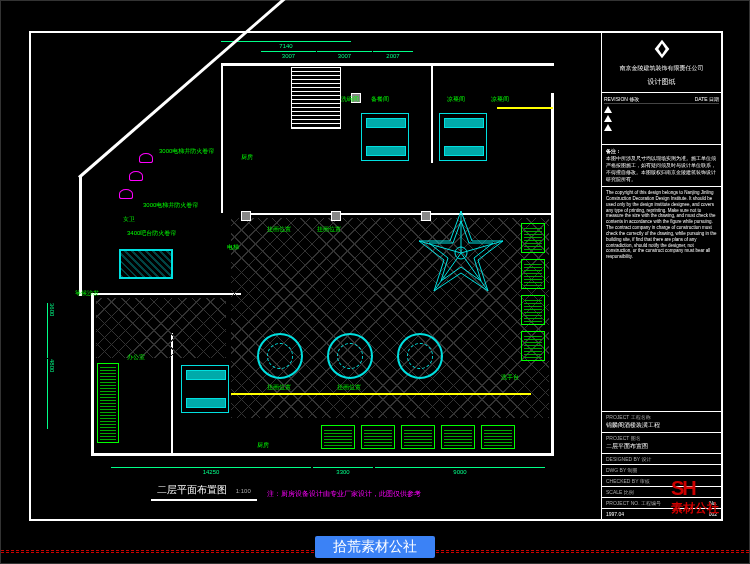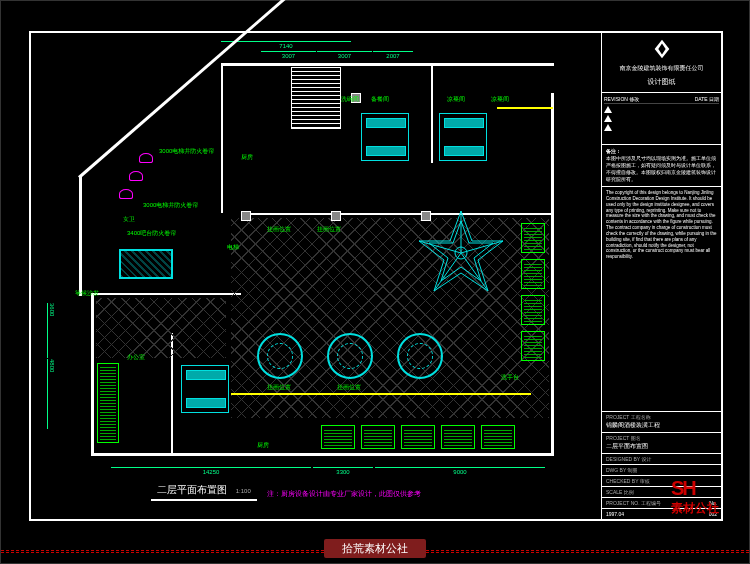--- a/index.html
+++ b/index.html
@@ -69,21 +69,21 @@
 .dtitle{position:absolute;left:120px;bottom:18px;color:#fff;font-size:10px;border-bottom:2px solid #fff;padding:2px 6px}
 .dtitle .sc{font-size:6px;margin-left:6px;color:#aaa}
 
 
 .brand{position:absolute;right:30px;bottom:46px;color:#c00;font-size:20px;font-weight:bold;font-family:Arial;letter-spacing:-2px}
 .brand .cn{font-size:12px;color:#c00;letter-spacing:0;display:block;text-align:right}
 
 
 .botbar{position:absolute;left:0;right:0;bottom:12px;height:1px;border-top:1px dashed #c00}
 .botbar2{position:absolute;left:0;right:0;bottom:10px;height:1px;border-top:1px dashed #c00}
-.bottext{position:absolute;left:50%;bottom:5px;transform:translateX(-50%);background:#7f1d1d;color:#fff;padding:2px 18px;font-size:11px;border-radius:2px}
+.bottext{position:absolute;left:50%;bottom:5px;transform:translateX(-50%);background:#3b82f6;color:#fff;padding:2px 18px;font-size:14px;border-radius:2px}
 
 
 .cyansq{position:absolute;border:2px solid #00e0e0;background:repeating-linear-gradient(45deg,#044 0,#044 2px,transparent 2px,transparent 5px)}
 </style>
 </head>
 <body>
 
 <div class="canvas">
  <div class="frame">
 

